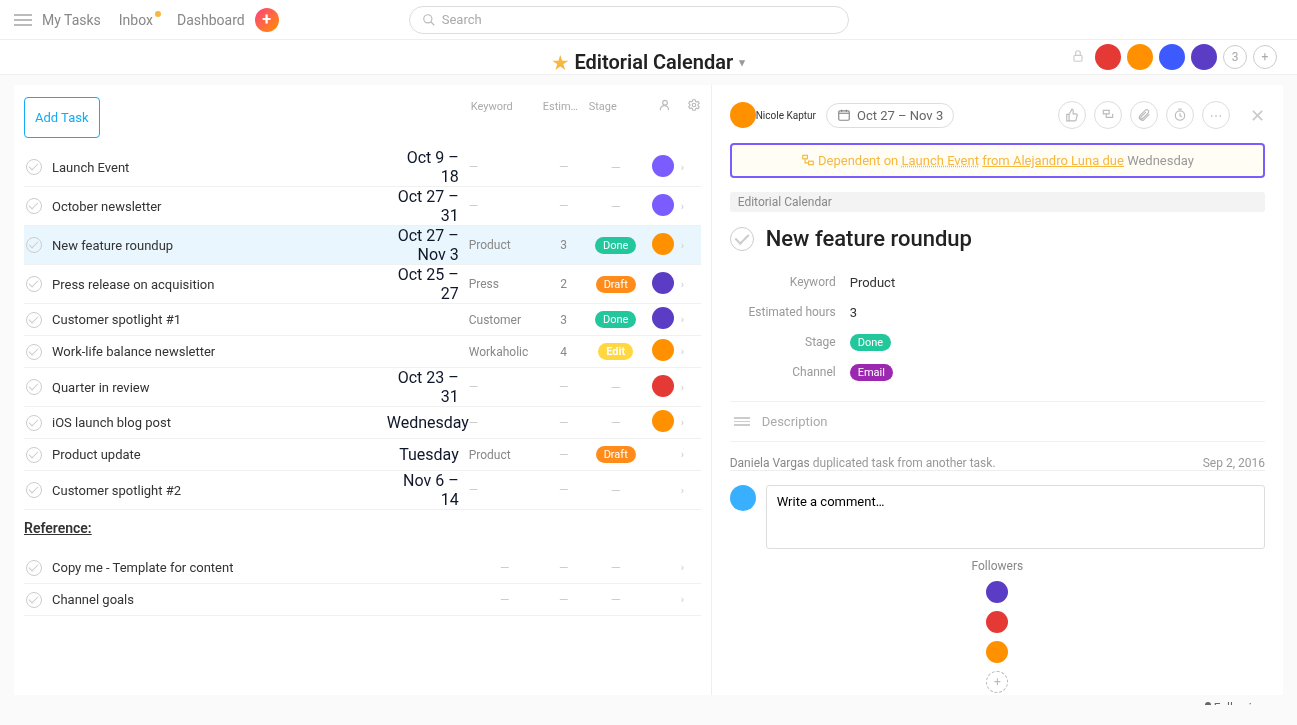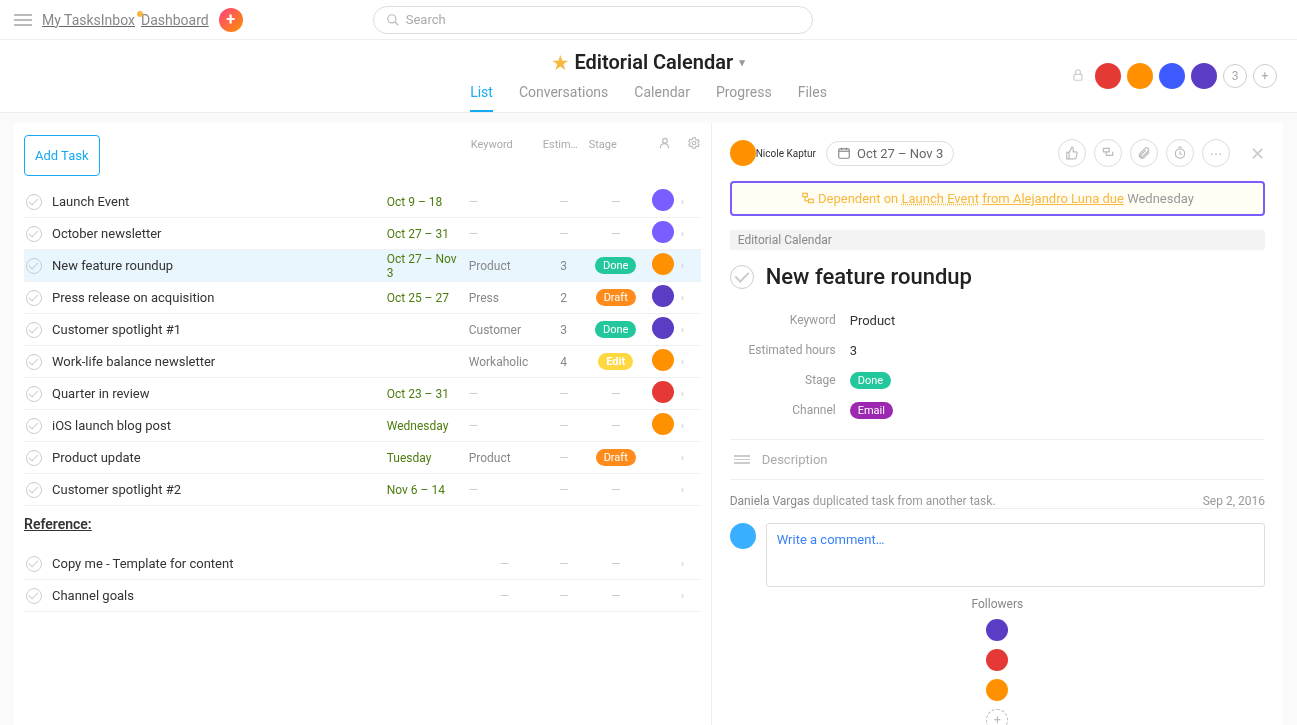--- a/index.html
+++ b/index.html
@@ -1,20 +1,20 @@
 <!DOCTYPE html>
 <html><head>
 <meta charset="utf-8">
 <style>
   * { box-sizing: border-box; font-family: -apple-system, BlinkMacSystemFont, "Segoe UI", Roboto, "Helvetica Neue", Arial, sans-serif; }
   body { margin:0; background:#fafafa; color:#333; font-size:13px; }
   .topbar { display:flex; align-items:center; height:40px; background:#fff; border-bottom:1px solid #eee; padding:0 14px; gap:10px; }
   .hamburger { width:18px; display:flex; flex-direction:column; gap:3px; cursor:pointer;}
   .hamburger span{height:2px;background:#bbb;}
-  .topnav { display:flex; color:#666;text-decoration:underline; }
+  .topnav { display:flex; gap:18px; color:#666; }
   .topnav a{color:#888; text-decoration:none; cursor:pointer; font-size:14px;}
   .inbox-dot::after{content:"";display:inline-block;width:6px;height:6px;border-radius:50%;background:#f8b73e;position:relative;top:-8px;left:2px;}
   .circle-btn{width:24px;height:24px;border-radius:50%;background:linear-gradient(135deg,#ff4081,#ff9100);display:flex;align-items:center;justify-content:center;color:#fff;font-size:16px;font-weight:bold;cursor:pointer;}
   .searchbox{flex:0 0 440px;margin-left:120px;display:flex;align-items:center;border:1px solid #ddd;border-radius:16px;padding:4px 12px;color:#aaa;height:28px;}
   .searchbox svg{margin-right:6px;}
   .topright{margin-left:auto;display:flex;align-items:center;gap:16px;color:#888;}
   .av{width:26px;height:26px;border-radius:50%;display:inline-flex;align-items:center;justify-content:center;color:#fff;font-size:11px;}
   .header2{background:#fff;border-bottom:1px solid #eee;position:relative;padding:10px 20px 0 20px;}
   .proj-title{display:flex;align-items:center;justify-content:center;gap:6px;font-size:20px;font-weight:600;color:#222;}
   .star{color:#f8b73e;font-size:18px;}
@@ -33,21 +33,21 @@
   .col-est{width:46px;}
   .col-stage{width:58px;}
   .col-av{width:36px;text-align:center;}
   .gear-sm{color:#bbb;margin-left:4px;}
   .rows{margin-top:10px;}
   .row{display:flex;align-items:center;min-height:32px;border-bottom:1px solid #f0f0f0;padding:0 2px;}
   .row.selected{background:#eaf6fd;}
   .check{width:16px;height:16px;border:1.5px solid #ccc;border-radius:50%;margin-right:10px;position:relative;flex-shrink:0;}
   .check::after{content:"";position:absolute;left:4px;top:1px;width:4px;height:8px;border:solid #ccc;border-width:0 1.5px 1.5px 0;transform:rotate(45deg);}
   .title{flex:1;color:#333;font-size:13px;}
-  .cell-date{width:82px;color:#4d7c0f;font-size:12px;text-align:left;padding-right:10px;}
+  .cell-date{width:82px;color:#0f172a;font-size:16px;text-align:right;padding-right:10px;}
   .cell-kw{width:72px;color:#888;font-size:12px;}
   .cell-est{width:46px;color:#888;font-size:12px;text-align:center;}
   .cell-stage{width:58px;text-align:center;}
   .cell-av{width:36px;text-align:center;}
   .cell-arrow{width:18px;color:#ccc;font-size:11px;}
   .pill{display:inline-block;border-radius:10px;padding:2px 8px;color:#fff;font-size:11px;}
   .pill.done{background:#22c79c;}
   .pill.draft{background:#ff8c1a;}
   .pill.edit{background:#ffd740;font-weight:bold;}
   .pill.email{background:#9c27b0;}
@@ -77,21 +77,21 @@
   .frow{display:flex;align-items:center;min-height:30px;}
   .flabel{width:120px;text-align:right;color:#999;font-size:12px;padding-right:14px;}
   .fval{color:#333;}
   .desc-row{border-top:1px solid #f0f0f0;border-bottom:1px solid #f0f0f0;margin-top:14px;padding:12px 0;display:flex;align-items:center;color:#aaa;}
   .desc-row .bars{width:16px;display:flex;flex-direction:column;gap:2px;margin-right:12px;margin-left:4px;}
   .desc-row .bars span{height:1.5px;background:#ccc;}
   .activity{margin-top:14px;font-size:12px;color:#999;display:flex;}
   .activity .who{color:#888;}
   .activity .when{margin-left:auto;}
   .comment-box{margin-top:auto;border-top:1px solid #eee;padding-top:14px;display:flex;align-items:flex-start;gap:10px;}
-  .comment-input{flex:1;border:1px solid #ddd;border-radius:3px;min-height:64px;padding:8px 10px;color:#3b82f6;font-size:13px;}
+  .comment-input{flex:1;border:1px solid #ddd;border-radius:3px;min-height:64px;padding:8px 10px;color:#000000;font-size:13px;}
   .footer-bar{display:flex;align-items:center;gap:8px;margin-top:10px;font-size:12px;color:#888;flex-direction:column;}
   .follow-btn{margin-left:auto;color:#666;display:flex;align-items:flex-start;gap:0;}
   .dotted-circle{width:22px;height:22px;border:1px dashed #bbb;border-radius:50%;display:inline-flex;align-items:center;justify-content:center;color:#bbb;}
   .sm-av2{width:22px;height:22px;border-radius:50%;display:inline-block;}
   .ico-user{width:14px;height:14px;}
 </style>
 </head>
 <body>
 
 <div class="topbar">
@@ -113,27 +113,20 @@
       </svg>
     <span>Search</span>
   </div>
 </div>
 
 <div class="header2">
   <div class="proj-title">
     <span class="star">★</span>
     <span>Editorial Calendar</span>
     <span class="chev">▾</span>
-  </div>
-  <div class="tabs">
-    <span class="active">List</span>
-    <span>Conversations</span>
-    <span>Calendar</span>
-    <span>Progress</span>
-    <span>Files</span>
   </div>
   <div class="header-right">
     <span class="hr-lock">
       <svg width="14" height="14" viewBox="0 0 24 24" fill="none" stroke="#ccc" stroke-width="2">
           <rect x="5" y="11" width="14" height="10" rx="2"></rect>
           <path d="M8 11V7a4 4 0 018 0v4"></path>
         </svg>
     </span>
     <span class="av" style="background:#e53935"></span>
     <span class="av" style="background:#ff9100"></span>

